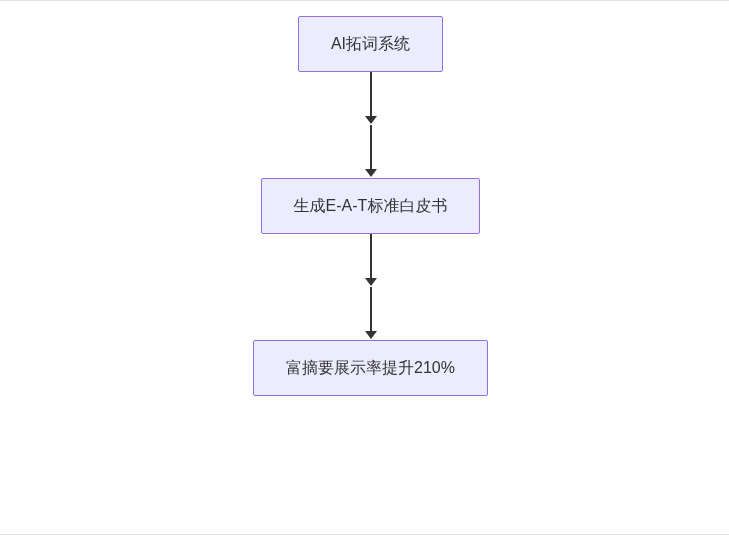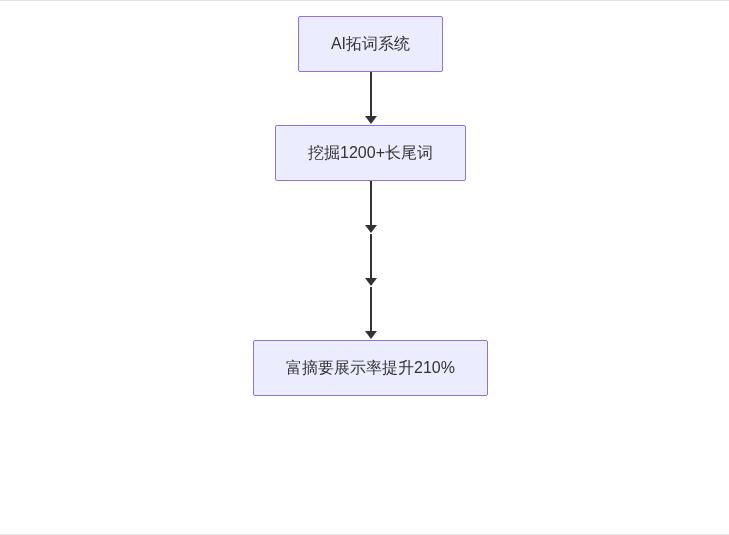--- a/index.html
+++ b/index.html
@@ -80,29 +80,29 @@
 
     <div class="node">
       <span class="node-label">AI拓词系统</span>
     </div>
 
     <div class="edge">
       <div class="edge-line"></div>
       <div class="edge-arrowhead"></div>
     </div>
 
-    <div class="node">
-      <span class="node-label">挖掘1200+长尾词</span>
-    </div>
 
     <div class="edge">
       <div class="edge-line"></div>
       <div class="edge-arrowhead"></div>
     </div>
 
+    <div class="node">
+      <span class="node-label">生成E-A-T标准白皮书</span>
+    </div>
 
     <div class="edge">
       <div class="edge-line"></div>
       <div class="edge-arrowhead"></div>
     </div>
 
 
     <div class="edge">
       <div class="edge-line"></div>
       <div class="edge-arrowhead"></div>

